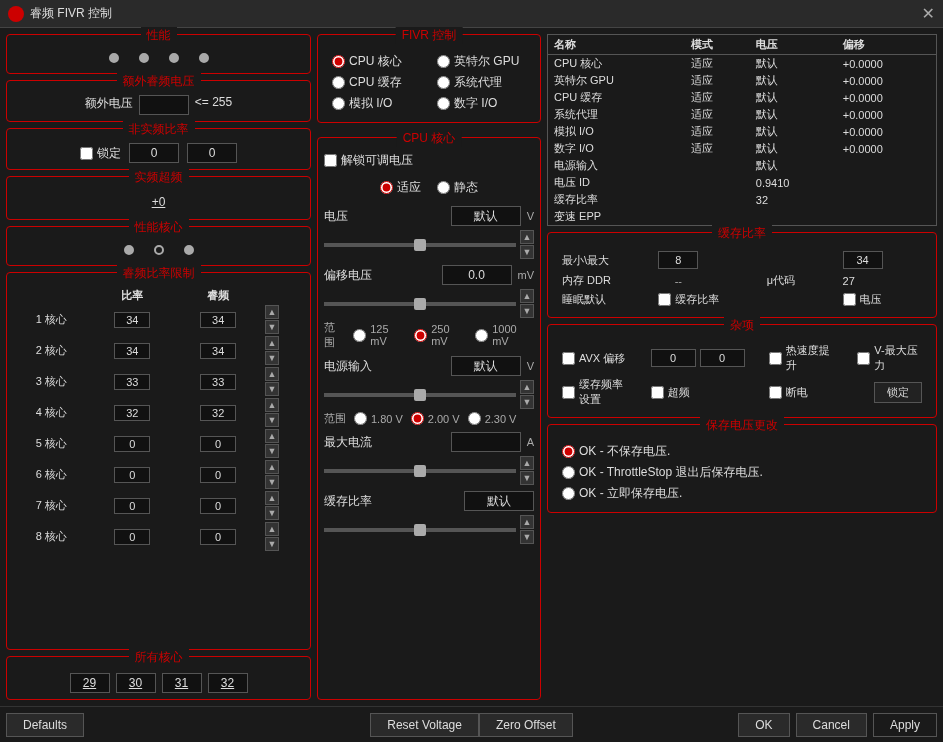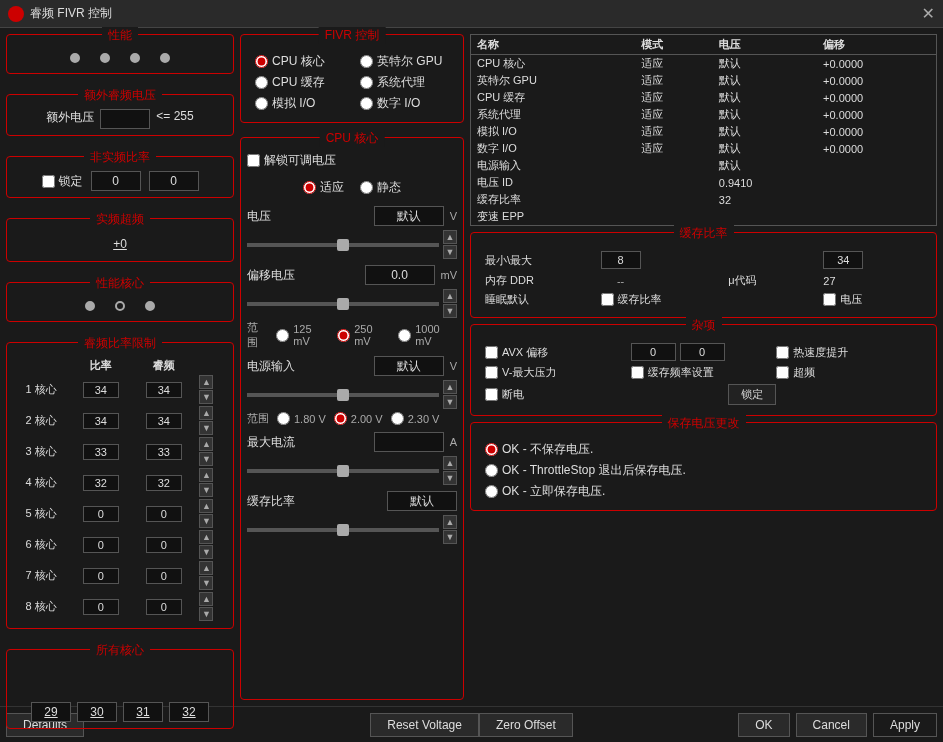--- a/index.html
+++ b/index.html
@@ -55,24 +55,24 @@
       top: -8px;
       left: 50%;
       transform: translateX(-50%);
       background: #1a1a1a;
       color: #c00;
       padding: 0 6px;
       font-size: 12px;
       white-space: nowrap;
     }
     .left-col {
-      width: 228px;
+      width: 305px;
       display: flex;
       flex-direction: column;
-      gap: 20px;
+      gap: 6px;
     }
     .mid-col {
       width: 224px;
       display: flex;
       flex-direction: column;
       gap: 14px;
     }
     .right-col {
       flex: 1;
       display: flex;
@@ -171,21 +171,20 @@
       margin-top: 2px;
     }
     .all-core-input {
       width: 40px;
       background: #111;
       border: 1px solid #555;
       color: #ddd;
       text-align: center;
       font-size: 12px;
       padding: 2px;
-      margin-top: 36px;
     }
 
     
     .fivr-panel { padding-top: 14px; }
     .fivr-grid {
       display: grid;
       grid-template-columns: 1fr 1fr;
       gap: 4px 16px;
       padding: 4px 8px;
     }
@@ -787,21 +786,21 @@
         <span></span>
         <label class="checkbox-label">
           <input type="checkbox" style="">
           <span>电压</span>
         </label>
       </div>
     </div>
 
     <div class="panel" style="padding-top:14px;">
       <span class="panel-title">杂项</span>
-      <div style="display:grid; grid-template-columns:1fr 1fr 1fr; gap:4px 0; padding:4px 8px; font-size:11px; align-items:center;">
+      <div style="display:grid; grid-template-columns:1fr 1fr 1fr 1fr; gap:4px 24px; padding:4px 8px; font-size:11px; align-items:center;">
         <label class="checkbox-label">
           <input type="checkbox" style="">
           <span>AVX 偏移</span>
         </label>
         <div style="display:flex;gap:4px;">
           <input class="misc-input" type="text" value="0" style="">
           <input class="misc-input" type="text" value="0" style="">
         </div>
 
         <label class="checkbox-label">

